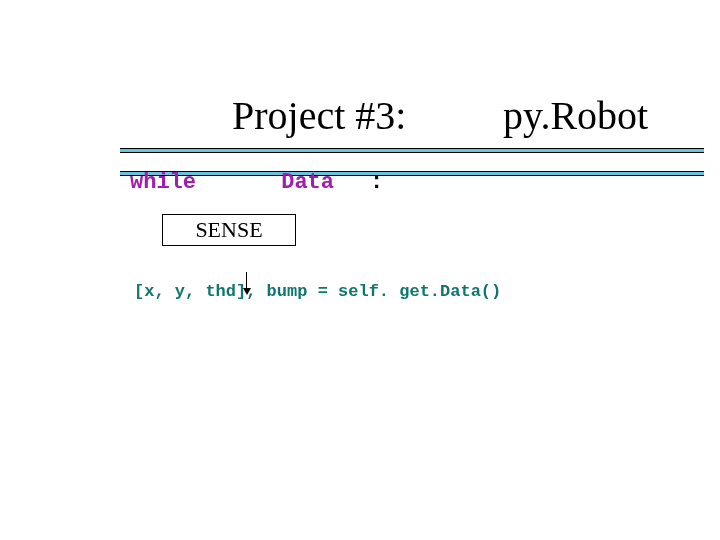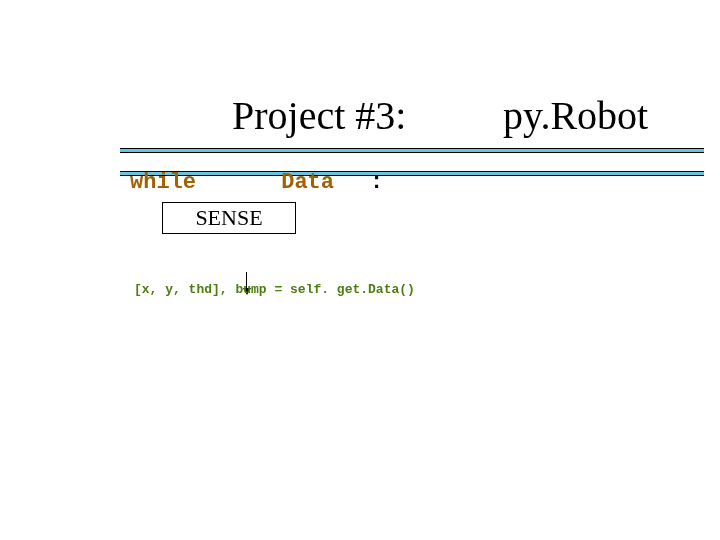--- a/index.html
+++ b/index.html
@@ -43,25 +43,25 @@
     }
     .while-line {
       position: absolute;
       top: 116px;
       left: 58px;
       font-family: "Courier New", Courier, monospace;
       font-weight: bold;
       font-size: 22px;
       color: #000;
     }
-    .while-kw { color: #a16207; }
+    .while-kw { color: #a21caf; }
     .colon { color: #000; }
     .sense-box {
       position: absolute;
-      top: 148px;
+      top: 160px;
       left: 108px;
       width: 134px;
       height: 32px;
       border: 1px solid #000;
       background: #fff;
       display: flex;
       align-items: center;
       justify-content: center;
       font-family: "Times New Roman", Times, serif;
       font-size: 22px;
@@ -91,22 +91,22 @@
       border-left: 4px solid transparent;
       border-right: 4px solid transparent;
       border-top: 7px solid #000;
     }
     .code-line {
       position: absolute;
       top: 228px;
       left: 80px;
       font-family: "Courier New", Courier, monospace;
       font-weight: bold;
-      font-size: 13px;
-      color: #4d7c0f;
+      font-size: 17px;
+      color: #0f766e;
       white-space: pre;
     }
   </style>
 </head>
 <body>
 
 <div class="title-row">
   <span class="title-left">Project #3:</span>
   <span class="title-right">py.Robot</span>
 </div>

